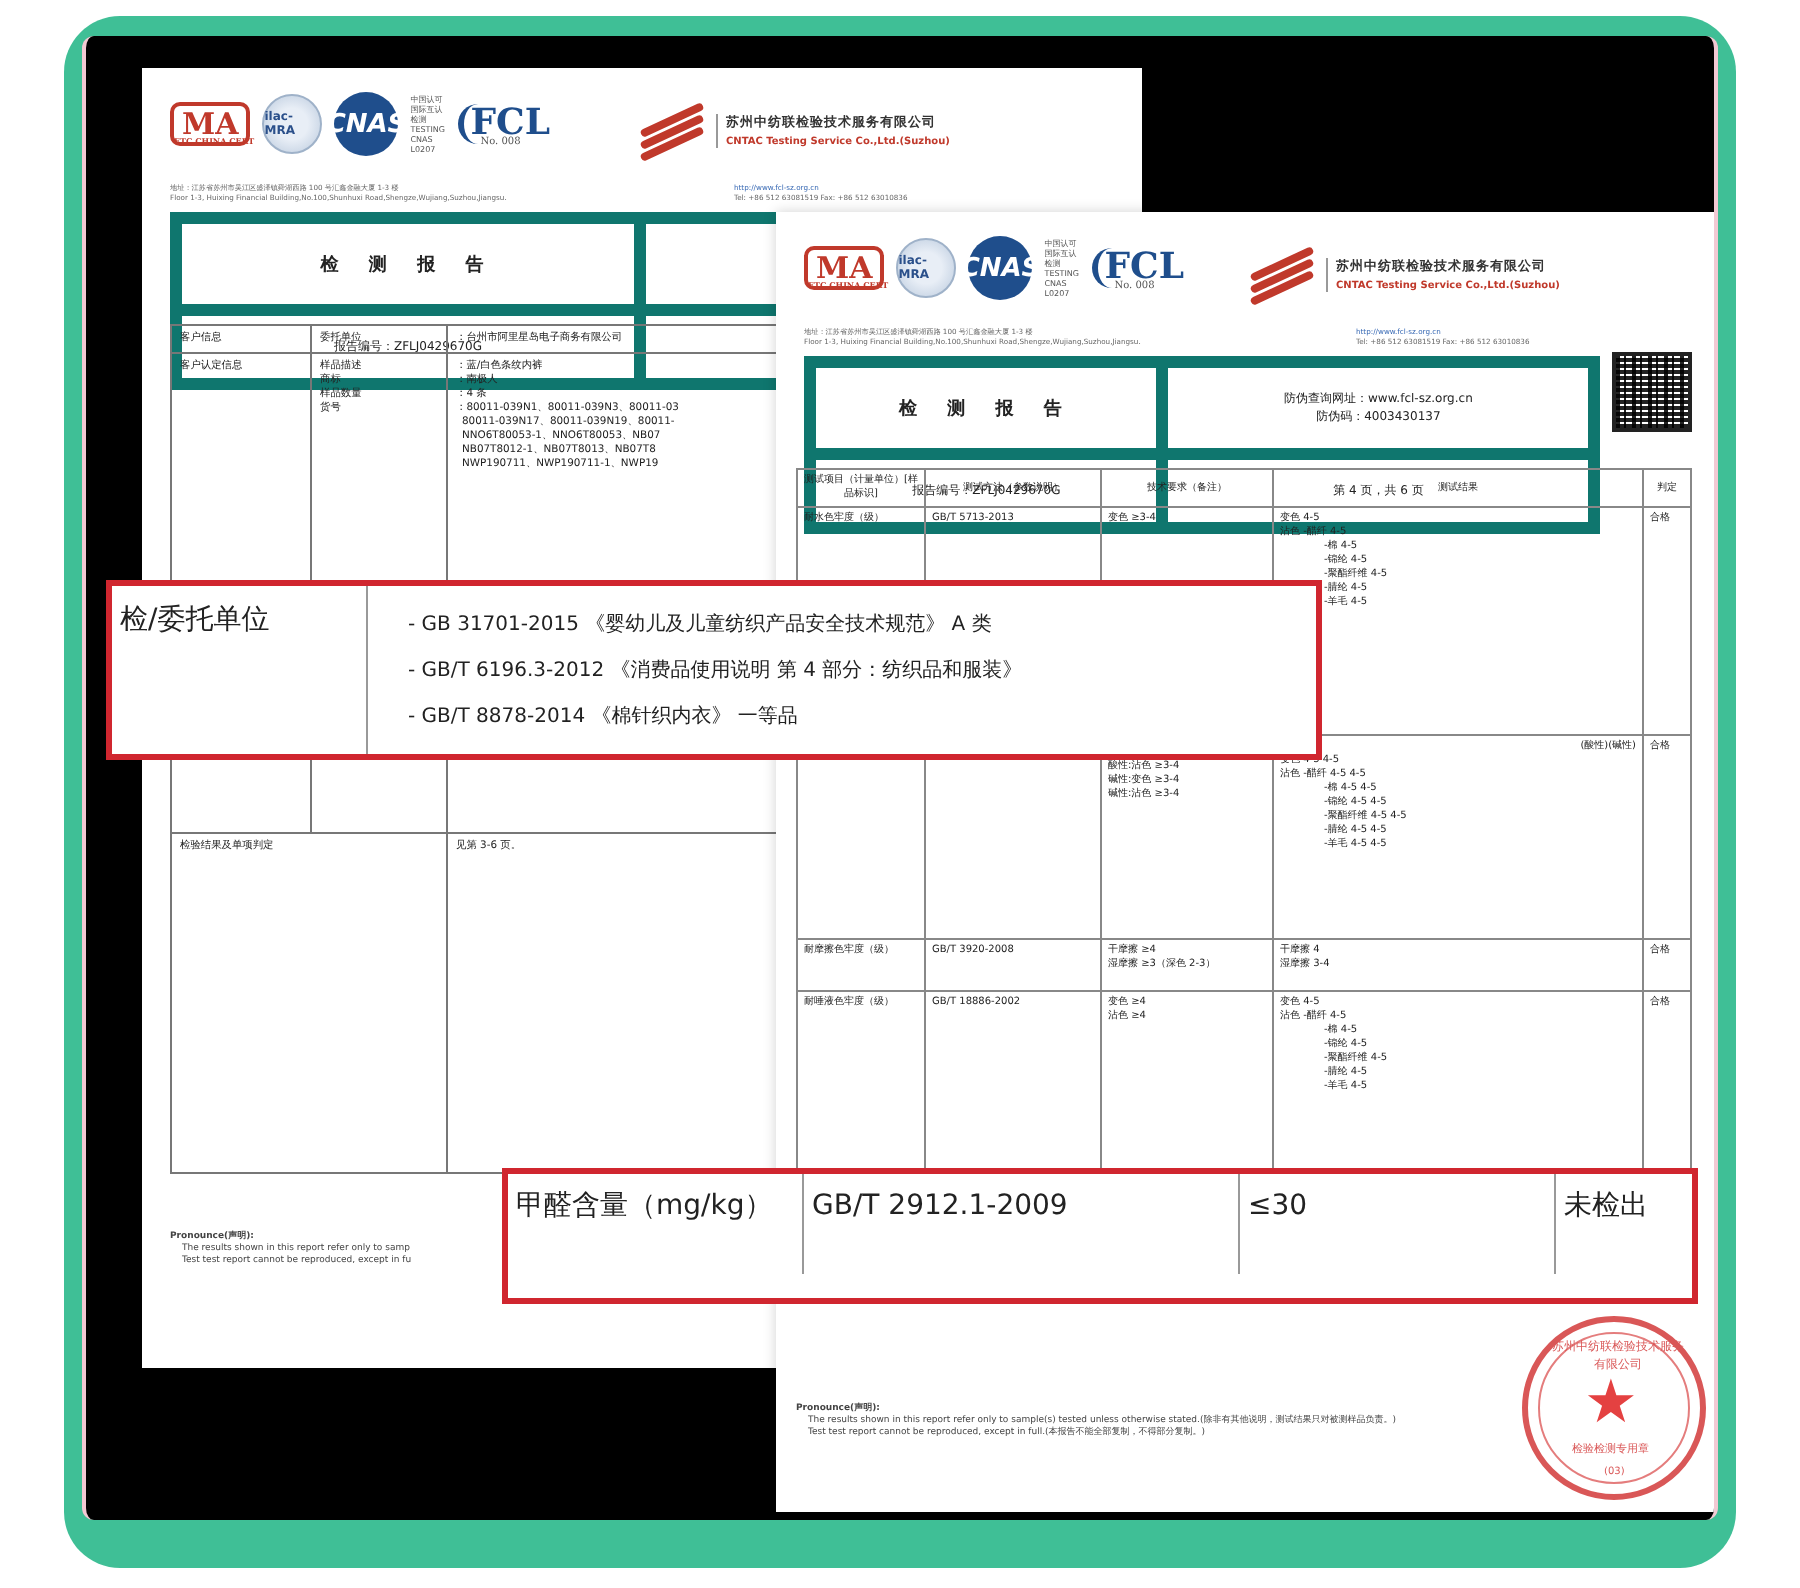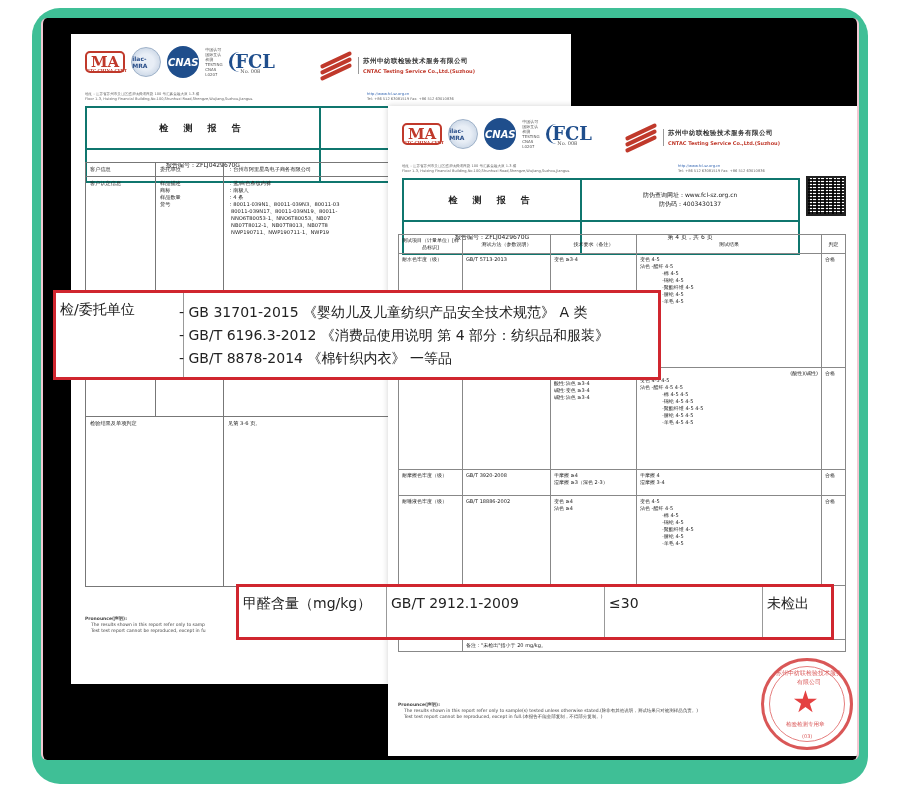--- a/index.html
+++ b/index.html
@@ -6,50 +6,50 @@
   body { width: 900px; height: 794px; background: #ffffff; position: relative; overflow: hidden; font-family: "DejaVu Sans", sans-serif; color: #222; }
   .frame { position: absolute; left: 32px; top: 8px; width: 836px; height: 776px; background: #3fbf96; border-radius: 28px; }
   .inner { position: absolute; left: 41px; top: 18px; width: 818px; height: 742px; background: #000000; border-radius: 6px; overflow: hidden; border-left: 2px solid #f2c9d3; border-right: 2px solid #f2c9d3; }
   .page { position: absolute; background: #fff; box-shadow: 0 0 6px rgba(0,0,0,0.18); overflow: hidden; }
   .page.back { left: 28px; top: 16px; width: 500px; height: 650px; }
   .page.front { left: 345px; top: 88px; width: 470px; height: 650px; }
   .logos { position: absolute; display: flex; align-items: center; gap: 6px; }
   .logo-ma { font-family: "DejaVu Serif", serif; font-weight: bold; font-size: 15px; color: #c0392b; border: 2px solid #c0392b; border-radius: 5px; padding: 0 4px; line-height: 18px; position: relative; }
   .logo-ma small { position: absolute; left: 0; bottom: -9px; font-size: 4px; color: #c0392b; white-space: nowrap; }
   .logo-ilac { width: 30px; height: 30px; border-radius: 50%; background: radial-gradient(circle, #e8eef6 40%, #b8c8dc 100%); border: 1px solid #9fb2c9; font-size: 6px; color: #2a4f8a; font-weight: bold; display: flex; align-items: center; justify-content: center; }
-  .logo-cnas { width: 32px; height: 32px; border-radius: 50%; background: #1f4e8c; color: #fff; font-size: 10px; font-weight: bold; font-style: italic; display: flex; align-items: center; justify-content: center; }
+  .logo-cnas { width: 32px; height: 32px; border-radius: 50%; background: #1f4e8c; color: #fff; font-size: 13px; font-weight: bold; font-style: italic; display: flex; align-items: center; justify-content: center; }
   .logo-cnas-txt { font-size: 4px; line-height: 5px; color: #555; width: 18px; }
   .logo-fcl { font-family: "DejaVu Serif", serif; font-size: 18px; font-weight: bold; color: #1f4e8c; position: relative; border-left: 3px solid #1f4e8c; border-radius: 14px 0 0 14px; padding-left: 3px; line-height: 20px; }
   .logo-fcl small { position: absolute; left: 8px; bottom: -9px; font-size: 5px; color: #555; font-weight: normal; white-space: nowrap; }
   .brand { position: absolute; display: flex; align-items: center; gap: 5px; }
   .brand-mark { width: 34px; height: 22px; position: relative; }
   .brand-mark i { position: absolute; left: 0; width: 34px; height: 4px; background: #c0392b; border-radius: 2px; transform: rotate(-25deg); }
   .brand-text { border-left: 1px solid #999; padding-left: 4px; }
   .brand-cn { font-size: 6.5px; font-weight: bold; color: #333; letter-spacing: 0.5px; }
   .brand-en { font-size: 5px; color: #c0392b; font-weight: bold; margin-top: 2px; }
   .addr { position: absolute; font-size: 3.6px; color: #666; line-height: 5px; }
   .addr .link { color: #3567b3; }
   table.hdr { position: absolute; border-collapse: collapse; border: 1.5px solid #555; }
-  table.hdr td { border: 2px solid #0f766e; font-size: 6px; text-align: center; padding: 11px 4px; }
+  table.hdr td { border: 6px solid #0f766e; font-size: 6px; text-align: center; padding: 11px 4px; }
   table.hdr td.title { font-size: 9px; font-weight: bold; letter-spacing: 6px; height: 22px; }
   table.info { position: absolute; border-collapse: collapse; font-size: 5.2px; }
   table.info td { border: 1px solid #777; padding: 3px 4px; vertical-align: top; line-height: 7px; }
   table.res { position: absolute; border-collapse: collapse; font-size: 5px; }
   table.res td { border: 1px solid #888; padding: 2px 3px; vertical-align: top; line-height: 7px; }
   table.res th { border: 1px solid #888; padding: 2px 3px; font-weight: normal; line-height: 7px; }
   .qr { position: absolute; width: 40px; height: 40px; background:
       repeating-linear-gradient(90deg, #222 0 2px, #fff 2px 4px, #222 4px 5px, #fff 5px 8px),
       repeating-linear-gradient(0deg, #222 0 2px, #fff 2px 3px); background-blend-mode: multiply; border: 2px solid #222; }
   .pron { position: absolute; font-size: 4.5px; color: #444; line-height: 6px; }
   .pron b { font-weight: bold; }
   .hl { position: absolute; border: 3px solid #d0262f; background: #fff; }
   .hl1 { left: 10px; top: 272px; width: 608px; height: 90px; }
   .hl1 .lab { position: absolute; left: 0; top: 0; width: 128px; height: 84px; border-right: 1px solid #999; font-size: 14px; padding: 8px 0 0 4px; }
-  .hl1 .items { position: absolute; left: 123px; top: 8px; font-size: 14px; line-height: 23px; }
-  .hl2 { left: 193px; top: 566px; width: 598px; height: 56px; }
+  .hl1 .items { position: absolute; left: 148px; top: 8px; font-size: 10px; line-height: 23px; }
+  .hl2 { left: 208px; top: 566px; width: 598px; height: 68px; }
   .hl2 .c { position: absolute; top: 0; height: 50px; border-right: 1px solid #999; font-size: 14px; padding: 6px 4px; line-height: 20px; }
   .stamp { position: absolute; left: 718px; top: 640px; width: 92px; height: 92px; border: 3px solid #d33a3a; border-radius: 50%; opacity: 0.85; }
   .stamp .ring { position: absolute; inset: 5px; border-radius: 50%; border: 1px solid #e06767; }
   .stamp .star { position: absolute; left: 28px; top: 26px; font-size: 30px; color: #e02020; line-height: 30px; }
   .stamp .t1 { position: absolute; left: 10px; top: 8px; width: 70px; text-align: center; font-size: 6px; color: #d33a3a; }
   .stamp .t2 { position: absolute; left: 22px; top: 60px; font-size: 5.5px; color: #d33a3a; }
   .stamp .t3 { position: absolute; left: 38px; top: 72px; font-size: 5px; color: #d33a3a; }
 </style>
 </head>
 <body>

